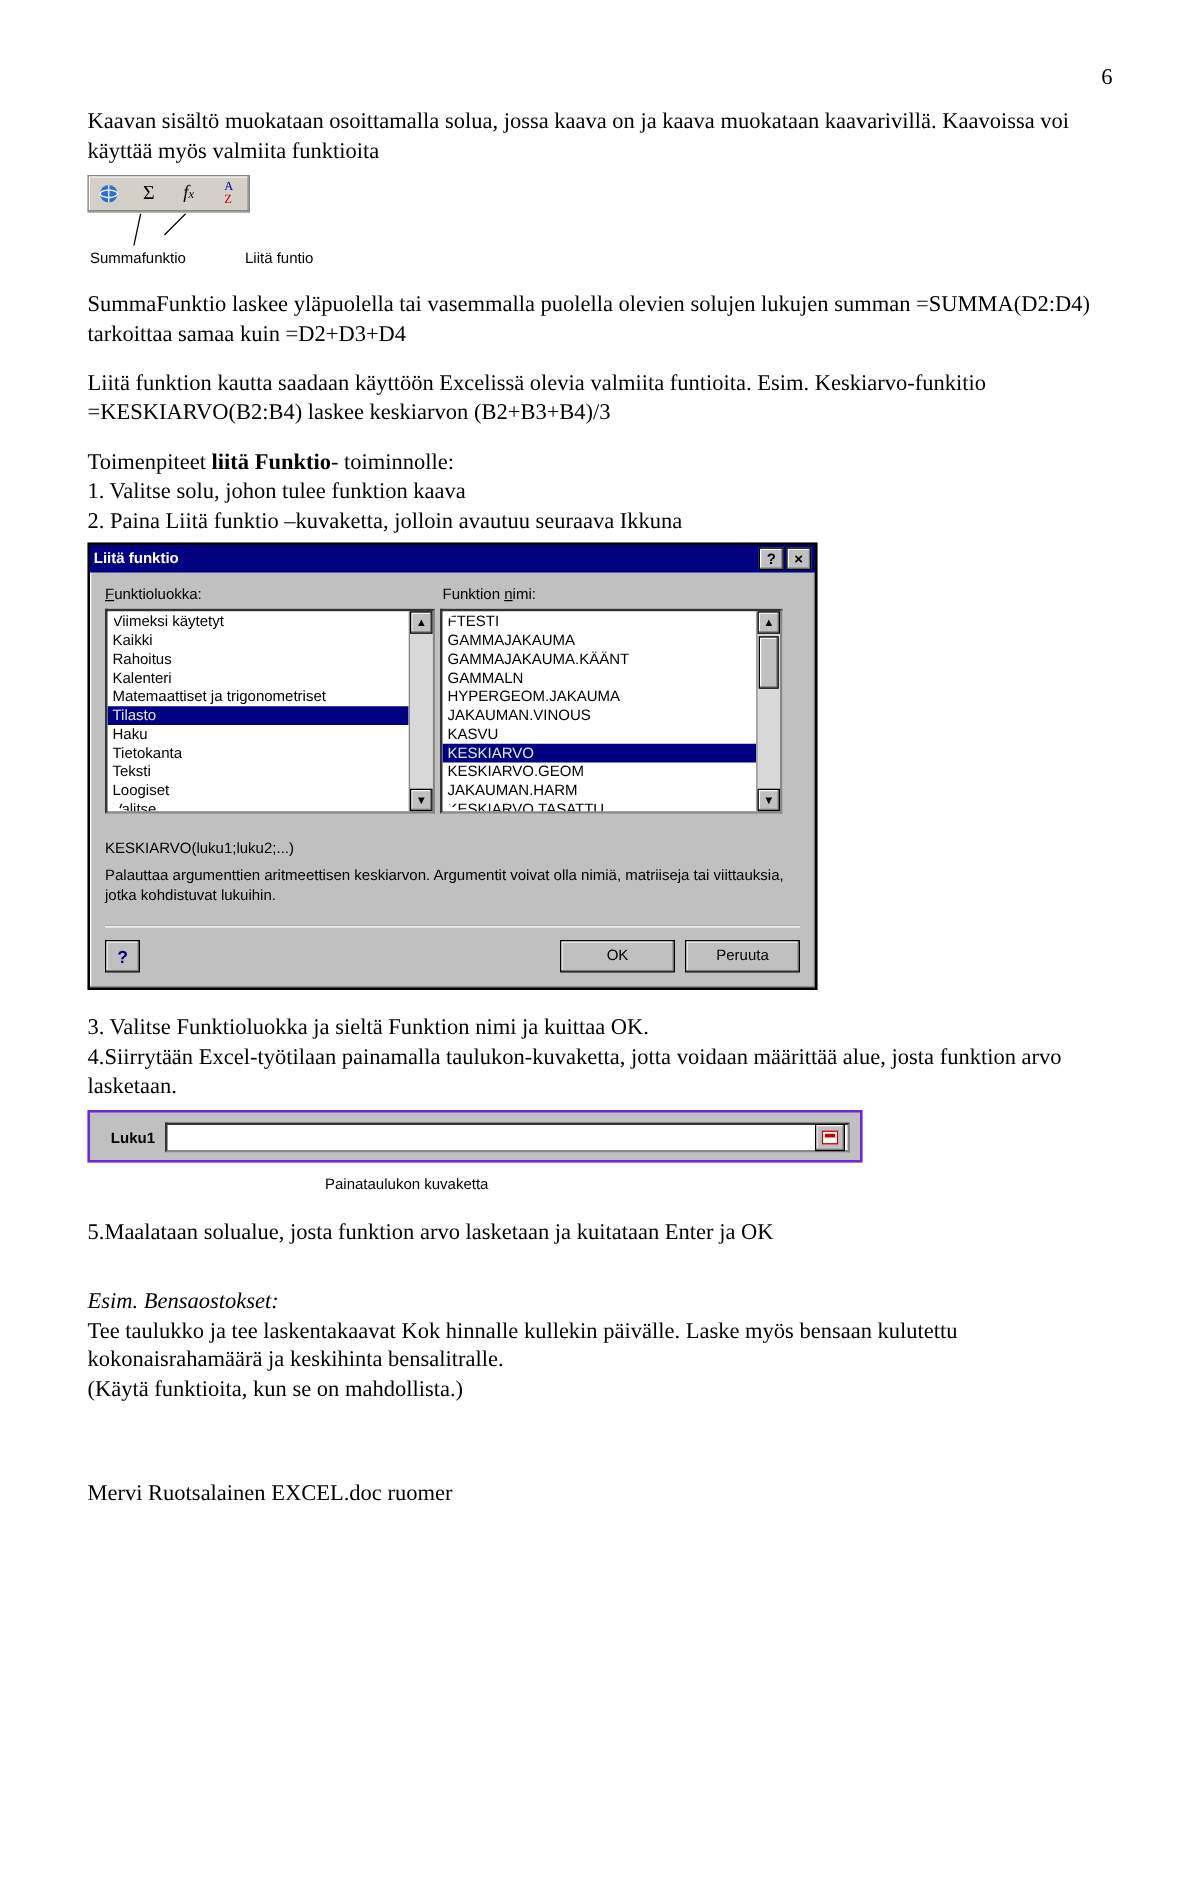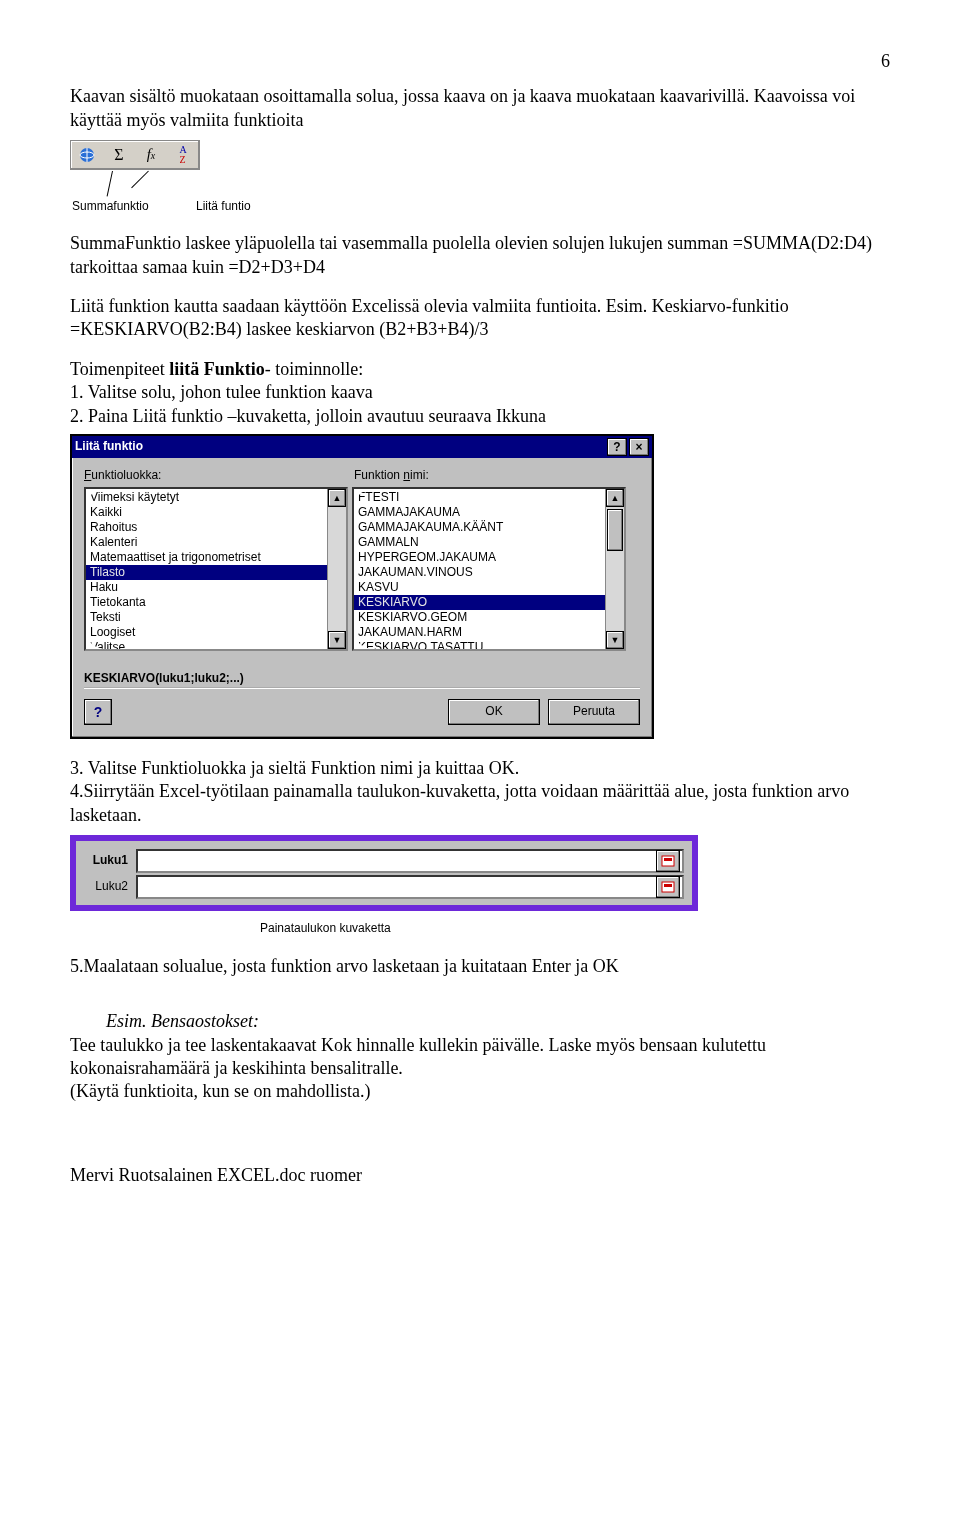--- a/index.html
+++ b/index.html
@@ -124,21 +124,21 @@
     display:flex;align-items:center;justify-content:center;
     font-size:9px; line-height:1;
   }
   .sb-thumb {
     height:40px; margin:2px 1px;
     background:#c0c0c0;
     border:1px solid #000;
     box-shadow: inset -1px -1px 0 #7a7a7a, inset 1px 1px 0 #fff;
   }
   .sb-track { flex:1; }
-  .syntax-line { font-weight:bold; margin-top:20px; }
+  .syntax-line { font-weight:normal; margin-top:20px; }
   .desc-line { margin-top:6px; margin-bottom: 16px; max-width:560px; }
   .dialog-bottom {
     display:flex; justify-content:space-between; align-items:center;
     border-top: 2px groove #fff; padding-top:10px;
   }
   .help-btn {
     width:26px;height:24px;
     background:#c0c0c0;border:1px solid #000;
     box-shadow: inset -1px -1px 0 #7a7a7a, inset 1px 1px 0 #fff;
     display:flex;align-items:center;justify-content:center;
@@ -153,21 +153,21 @@
   }
 
   
   .luku-panel {
     width: 600px;
     font-family: "MS Sans Serif", Tahoma, Arial, sans-serif;
     font-size: 12px;
     background: #c0c0c0;
     padding: 6px 8px 4px 8px;
     margin: 6px 0 4px 0;
-    border: 6px solid #6d28d9;
+    border: 2px solid #6d28d9;
   }
   .luku-row { display:flex; align-items:center; gap:8px; margin:2px 0; }
   .luku-label { width:44px; text-align:right; }
   .luku-label.bold { font-weight:bold; }
   .luku-input {
     flex:1; height:20px; background:#fff;
     border:2px inset #888;
     display:flex; align-items:center; justify-content:flex-end;
     padding-right:2px;
   }
@@ -176,21 +176,21 @@
     background:#c0c0c0;border:1px solid #000;
     box-shadow: inset -1px -1px 0 #7a7a7a, inset 1px 1px 0 #fff;
     display:flex;align-items:center;justify-content:center;
   }
   .luku-caption {
     font-family: Arial, sans-serif;
     font-size: 12px;
     margin: 10px 0 18px 190px;
   }
 
-  .italic { font-style: italic; margin-left: 36px; }
+  .italic { font-style: italic; }
   .footer { margin-top: 60px; font-size:18px; }
 </style>
 </head>
 <body>
 
 <div class="page-number">6</div>
 
 <p>Kaavan sisältö muokataan osoittamalla solua, jossa kaava on ja kaava muokataan kaavarivillä. Kaavoissa voi käyttää myös valmiita funktioita</p>
 
 <div class="toolbar-img">
@@ -278,20 +278,21 @@
           </div>
         <div class="scrollbar">
           <div class="sb-btn">▲</div>
           <div class="sb-thumb"></div>
           <div class="sb-track"></div>
           <div class="sb-btn">▼</div>
         </div>
       </div>
     </div>
     <div class="syntax-line">KESKIARVO(luku1;luku2;...)</div>
+    <div class="desc-line">Palauttaa argumenttien aritmeettisen keskiarvon. Argumentit voivat olla nimiä, matriiseja tai viittauksia, jotka kohdistuvat lukuihin.</div>
     <div class="dialog-bottom">
       <div class="help-btn">?</div>
       <div class="dlg-buttons">
         <div class="dlg-btn">OK</div>
         <div class="dlg-btn">Peruuta</div>
       </div>
     </div>
   </div>
 </div>
 
@@ -303,31 +304,20 @@
     <div class="luku-label bold">Luku1</div>
     <div class="luku-input">
       <div class="sheet-btn">
         <svg width="14" height="12">
             <rect x="1" y="1" width="12" height="10" fill="#fff" stroke="#c00"></rect>
             <rect x="3" y="3" width="8" height="3" fill="#c00"></rect>
           </svg>
       </div>
     </div>
   </div>
-  <div class="luku-row">
-    <div class="luku-label">Luku2</div>
-    <div class="luku-input">
-      <div class="sheet-btn">
-        <svg width="14" height="12">
-            <rect x="1" y="1" width="12" height="10" fill="#fff" stroke="#c00"></rect>
-            <rect x="3" y="3" width="8" height="3" fill="#c00"></rect>
-          </svg>
-      </div>
-    </div>
-  </div>
 </div>
 <div class="luku-caption">Painataulukon kuvaketta</div>
 
 <p>5.Maalataan solualue, josta funktion arvo lasketaan ja kuitataan Enter ja OK</p>
 
 <div class="gap-big"></div>
 <p class="tight italic">Esim. Bensaostokset:</p>
 <p class="tight">Tee taulukko ja tee laskentakaavat Kok hinnalle kullekin päivälle. Laske myös bensaan kulutettu kokonaisrahamäärä ja keskihinta bensalitralle.</p>
 <p class="tight">(Käytä funktioita, kun se on mahdollista.)</p>
 

